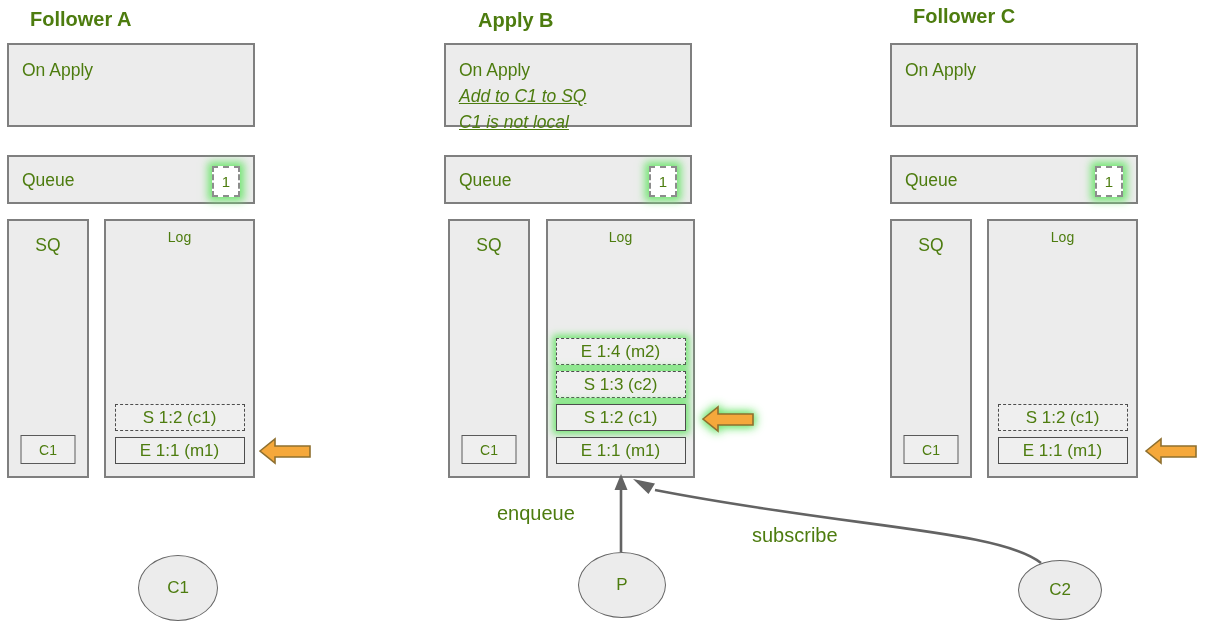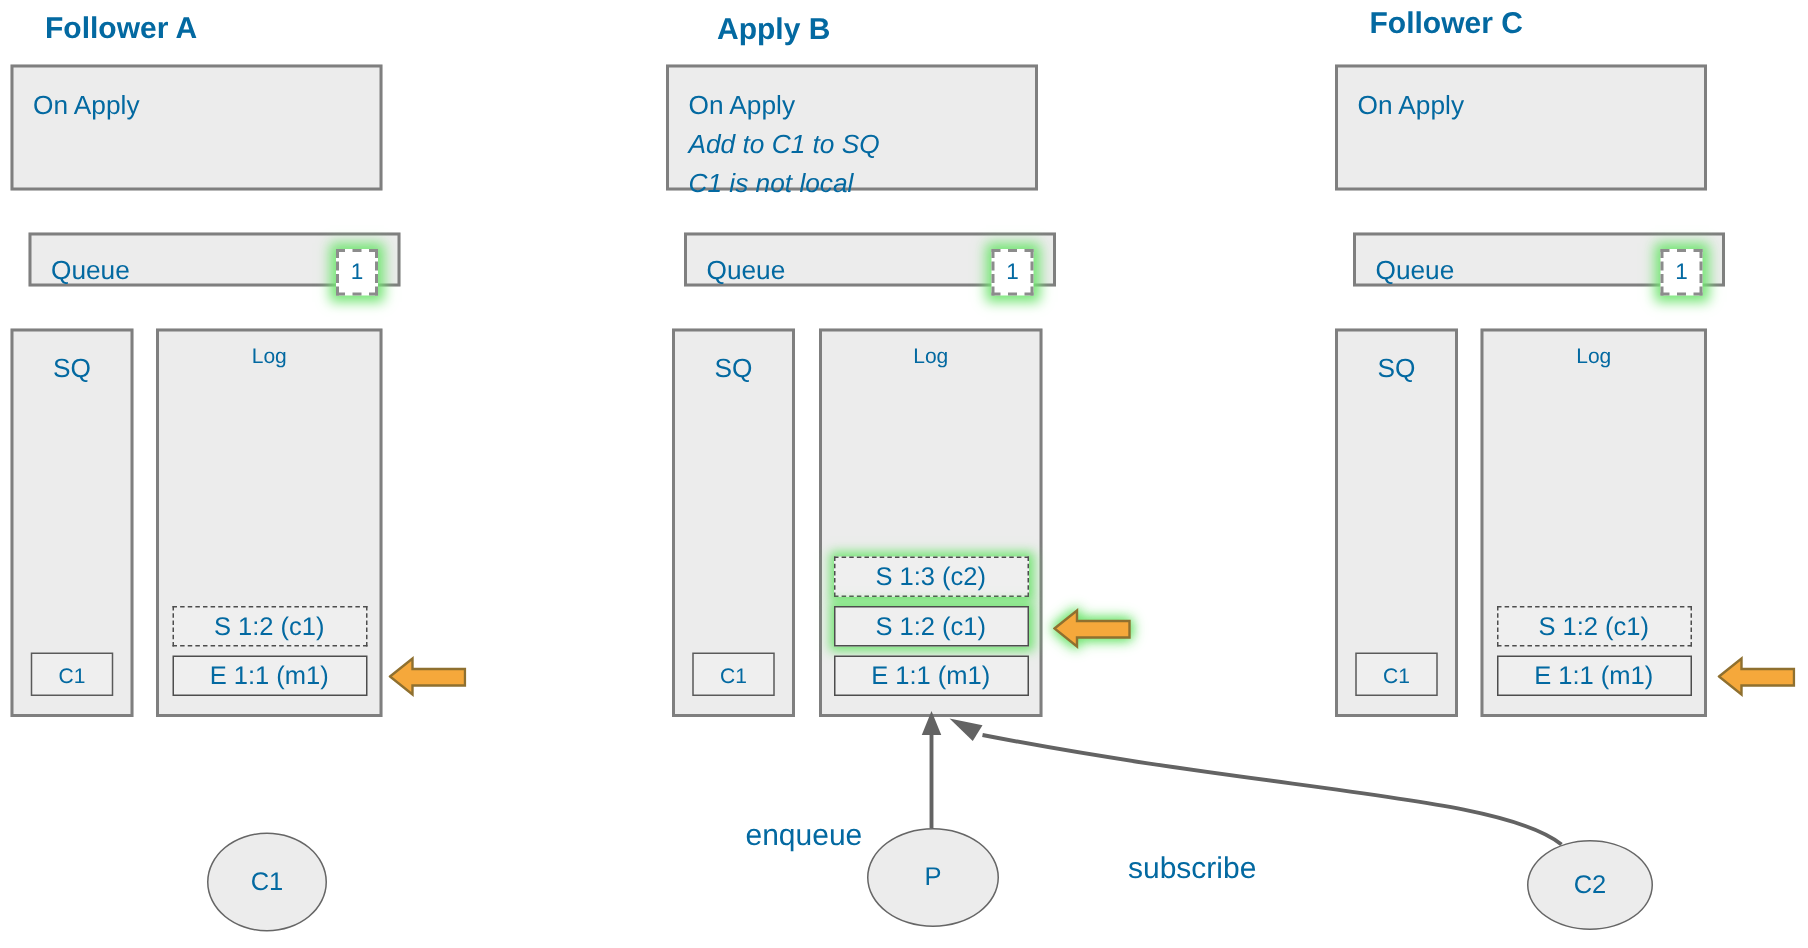--- a/index.html
+++ b/index.html
@@ -1,28 +1,28 @@
 <!DOCTYPE html>
 <html><head>
 <meta charset="utf-8">
 <style>
   html,body{margin:0;padding:0;background:#fff;}
   #canvas{
     position:relative;width:1205px;height:632px;background:#ffffff;
-    font-family:"Liberation Sans", sans-serif;color:#0369a1;overflow:hidden;
+    font-family:"Liberation Sans", sans-serif;color:#4d7c0f;overflow:hidden;
   }
   .node{position:absolute;top:0;height:632px;width:248px;}
   .node-title{position:absolute;font-size:20px;font-weight:bold;white-space:nowrap;}
   .box{
     position:absolute;background:#ececec;border:2px solid #7f7f7f;box-sizing:border-box;
   }
   .on-apply{left:0;top:43px;width:248px;height:84px;padding:12px 13px;font-size:17.5px;line-height:26px;}
-  .on-apply .italic{font-style:italic;display:block;}
+  .on-apply .italic{font-style:italic;display:block;text-decoration:underline;}
   .on-apply .plain{display:block;}
-  .queue{left:12px;top:155px;width:248px;height:36px;}
+  .queue{left:0;top:155px;width:248px;height:49px;}
   .queue-label{position:absolute;left:13px;top:13px;font-size:17.5px;}
   .queue-badge{
     position:absolute;right:13px;top:9px;width:28px;height:31px;background:#ffffff;
     border:2px dashed #8c8c8c;box-sizing:border-box;display:flex;align-items:center;justify-content:center;
     font-size:15px;box-shadow:0 0 8px 4px #74e574;
   }
   .sq{left:0;top:219px;width:82px;height:259px;padding-left:12px;}
   .sq-label{position:absolute;top:14px;left:0;width:100%;text-align:center;font-size:17.5px;}
   .sq-chip{
     position:absolute;bottom:12px;left:50%;transform:translateX(-50%);
@@ -39,21 +39,21 @@
     width:130px;height:27px;box-sizing:border-box;background:#efefef;
     display:flex;align-items:center;justify-content:center;font-size:17px;
     border:1.5px solid #4d4d4d;
   }
   .entry.dashed{border-style:dashed;}
   .entry.glow{box-shadow:0 0 7px 3px #74e574;}
   .actor{
     position:absolute;background:#ececec;border:1.5px solid #666;border-radius:50%;
     display:flex;align-items:center;justify-content:center;font-size:17px;box-sizing:border-box;
   }
-  .edge-label{position:absolute;font-size:20px;white-space:nowrap;margin-top:44px;}
+  .edge-label{position:absolute;font-size:20px;white-space:nowrap;}
   .pointer-arrow{position:absolute;}
   .pointer-arrow.glow{filter:drop-shadow(0 0 4px #6fe46f) drop-shadow(0 0 4px #86ea86);}
   #connector-layer{position:absolute;left:0;top:0;pointer-events:none;}
 </style>
 </head>
 <body>
 
 <div id="canvas">
 
   <div class="node" style="left:7px;">
@@ -89,20 +89,21 @@
       <span class="queue-label">Queue</span>
       <span class="queue-badge">1</span>
     </div>
     <div class="box sq" style="left:4px;">
       <span class="sq-label">SQ</span>
       <span class="sq-chip">C1</span>
     </div>
     <div class="box log" style="left:102px;width:149px;">
       <span class="log-label">Log</span>
       <div class="log-entries">
+        <div class="entry dashed glow">E 1:4 (m2)</div>
         <div class="entry dashed glow">S 1:3 (c2)</div>
         <div class="entry glow">S 1:2 (c1)</div>
         <div class="entry">E 1:1 (m1)</div>
       </div>
     </div>
   </div>
 
   <div class="node" style="left:890px;border-radius:15px;">
     <div class="node-title" style="left:23px;top:5px;">Follower C</div>
     <div class="box on-apply">

